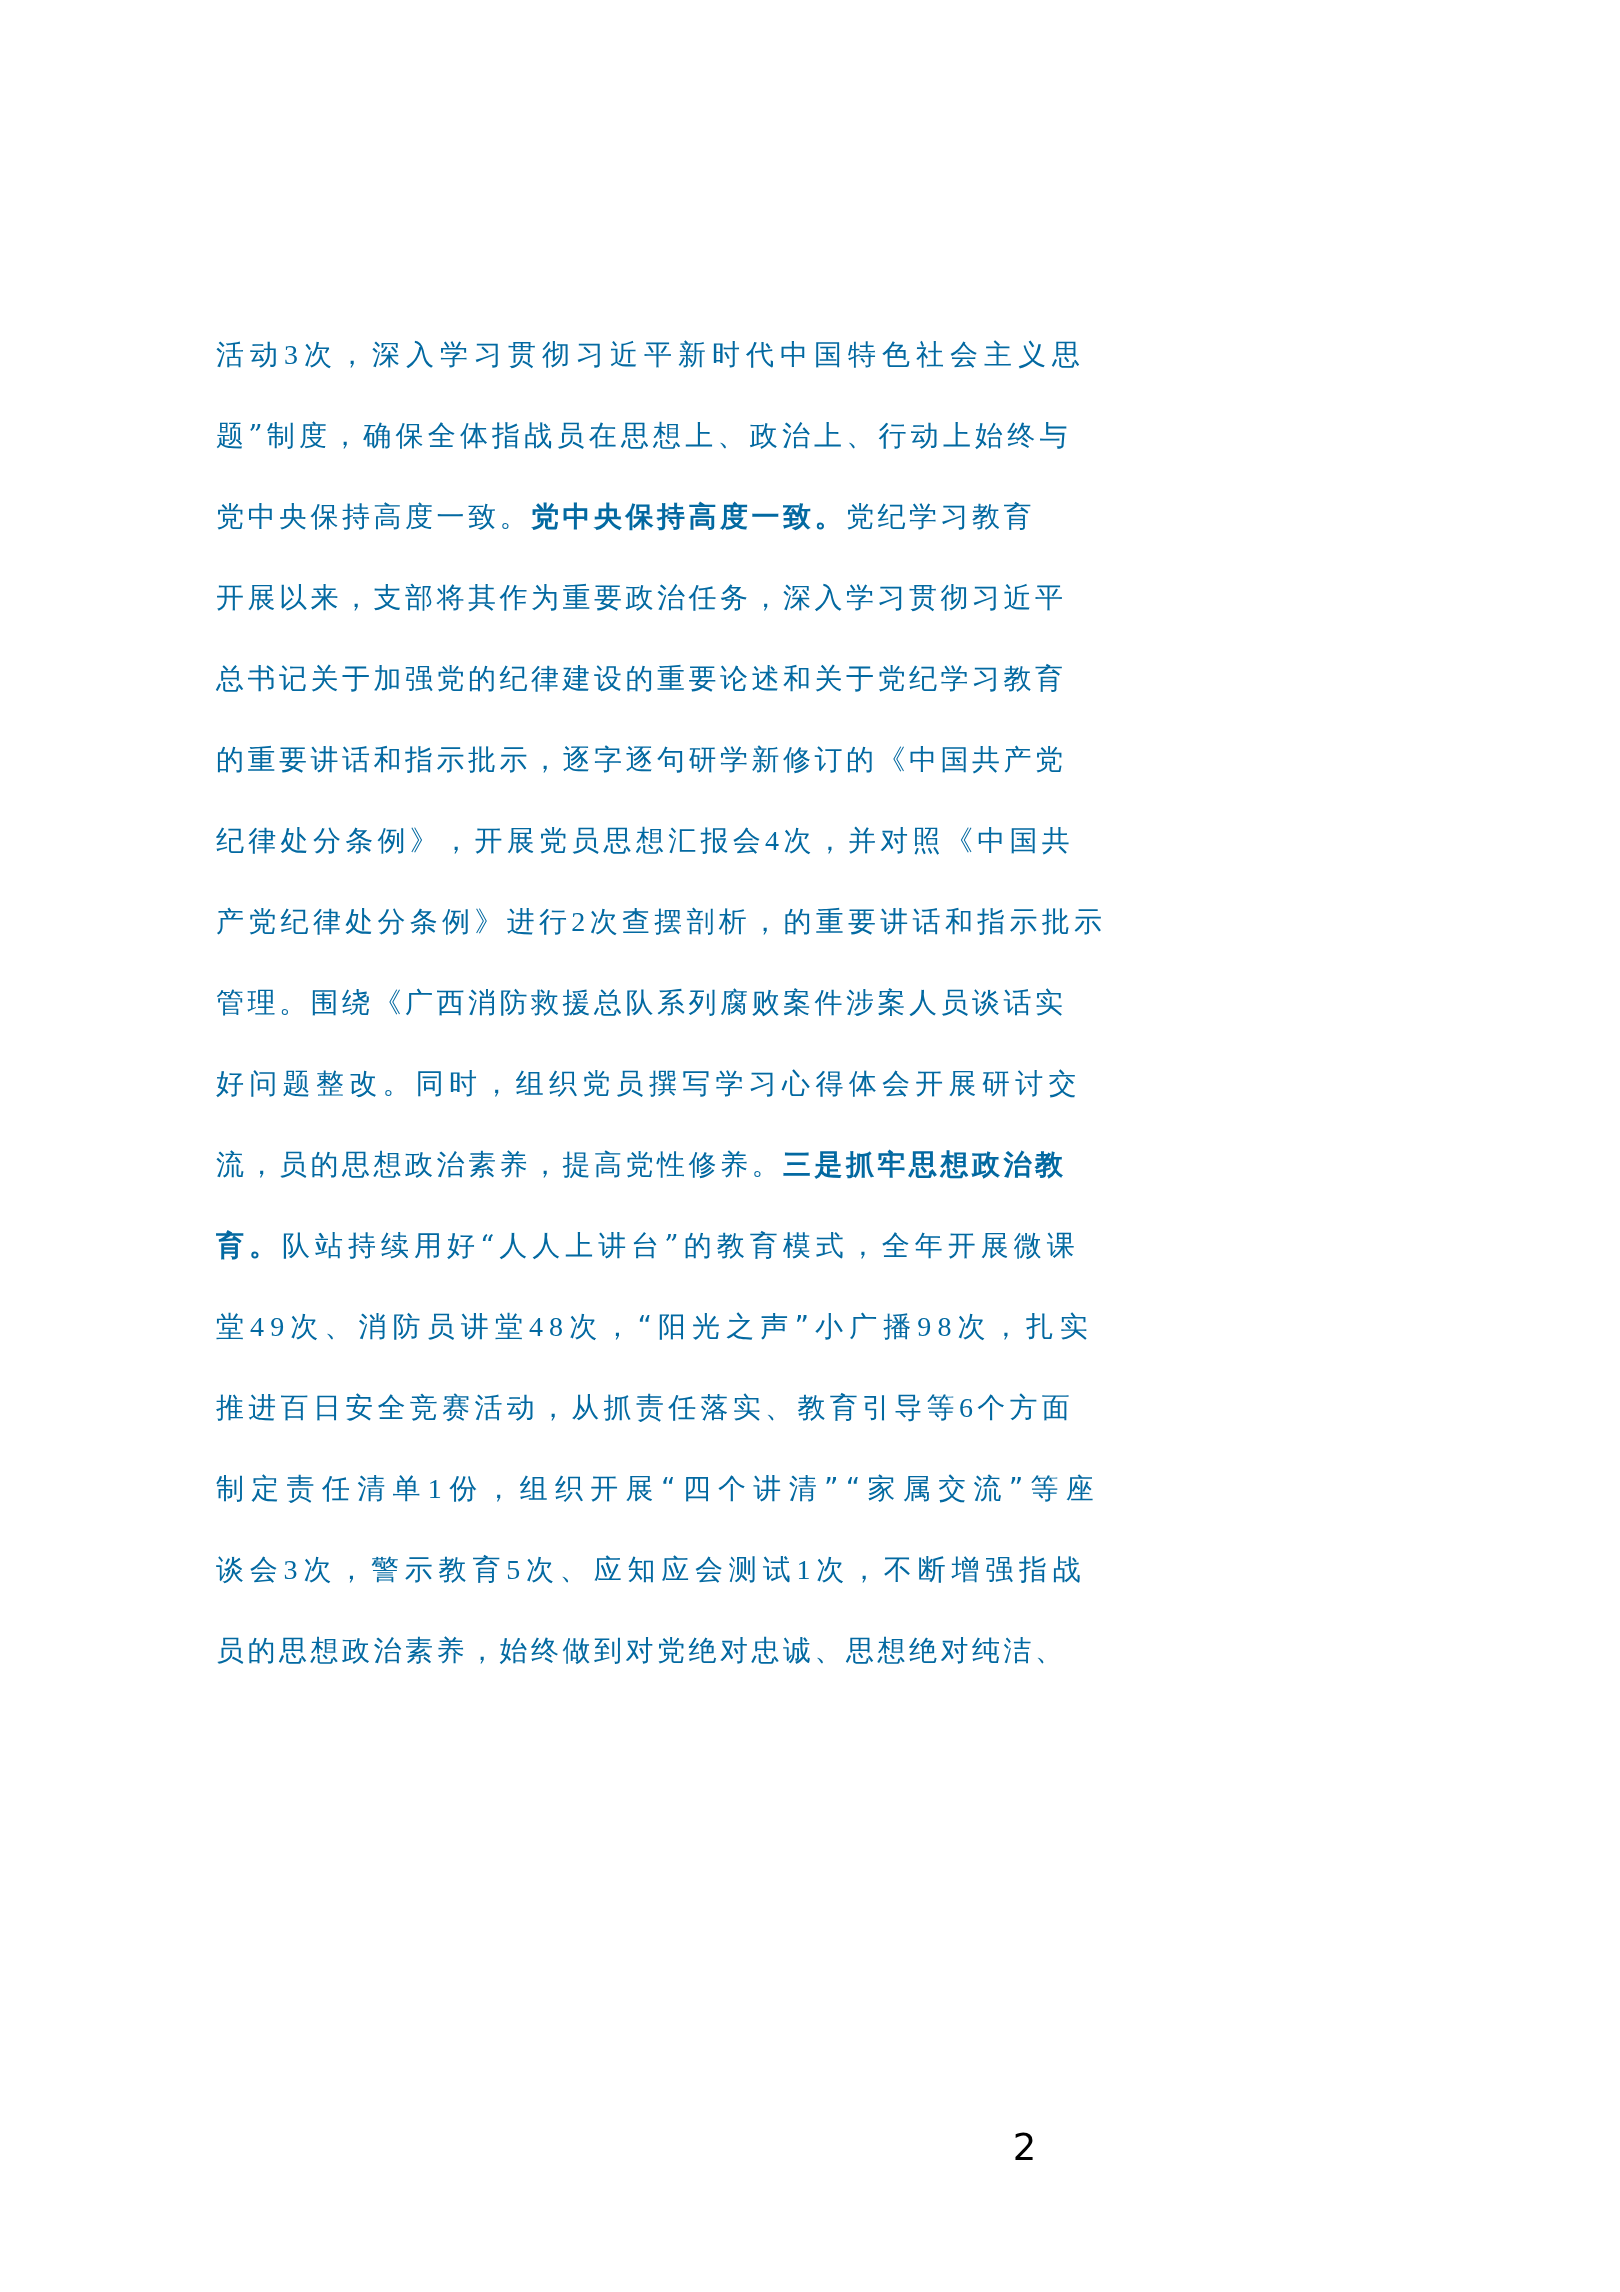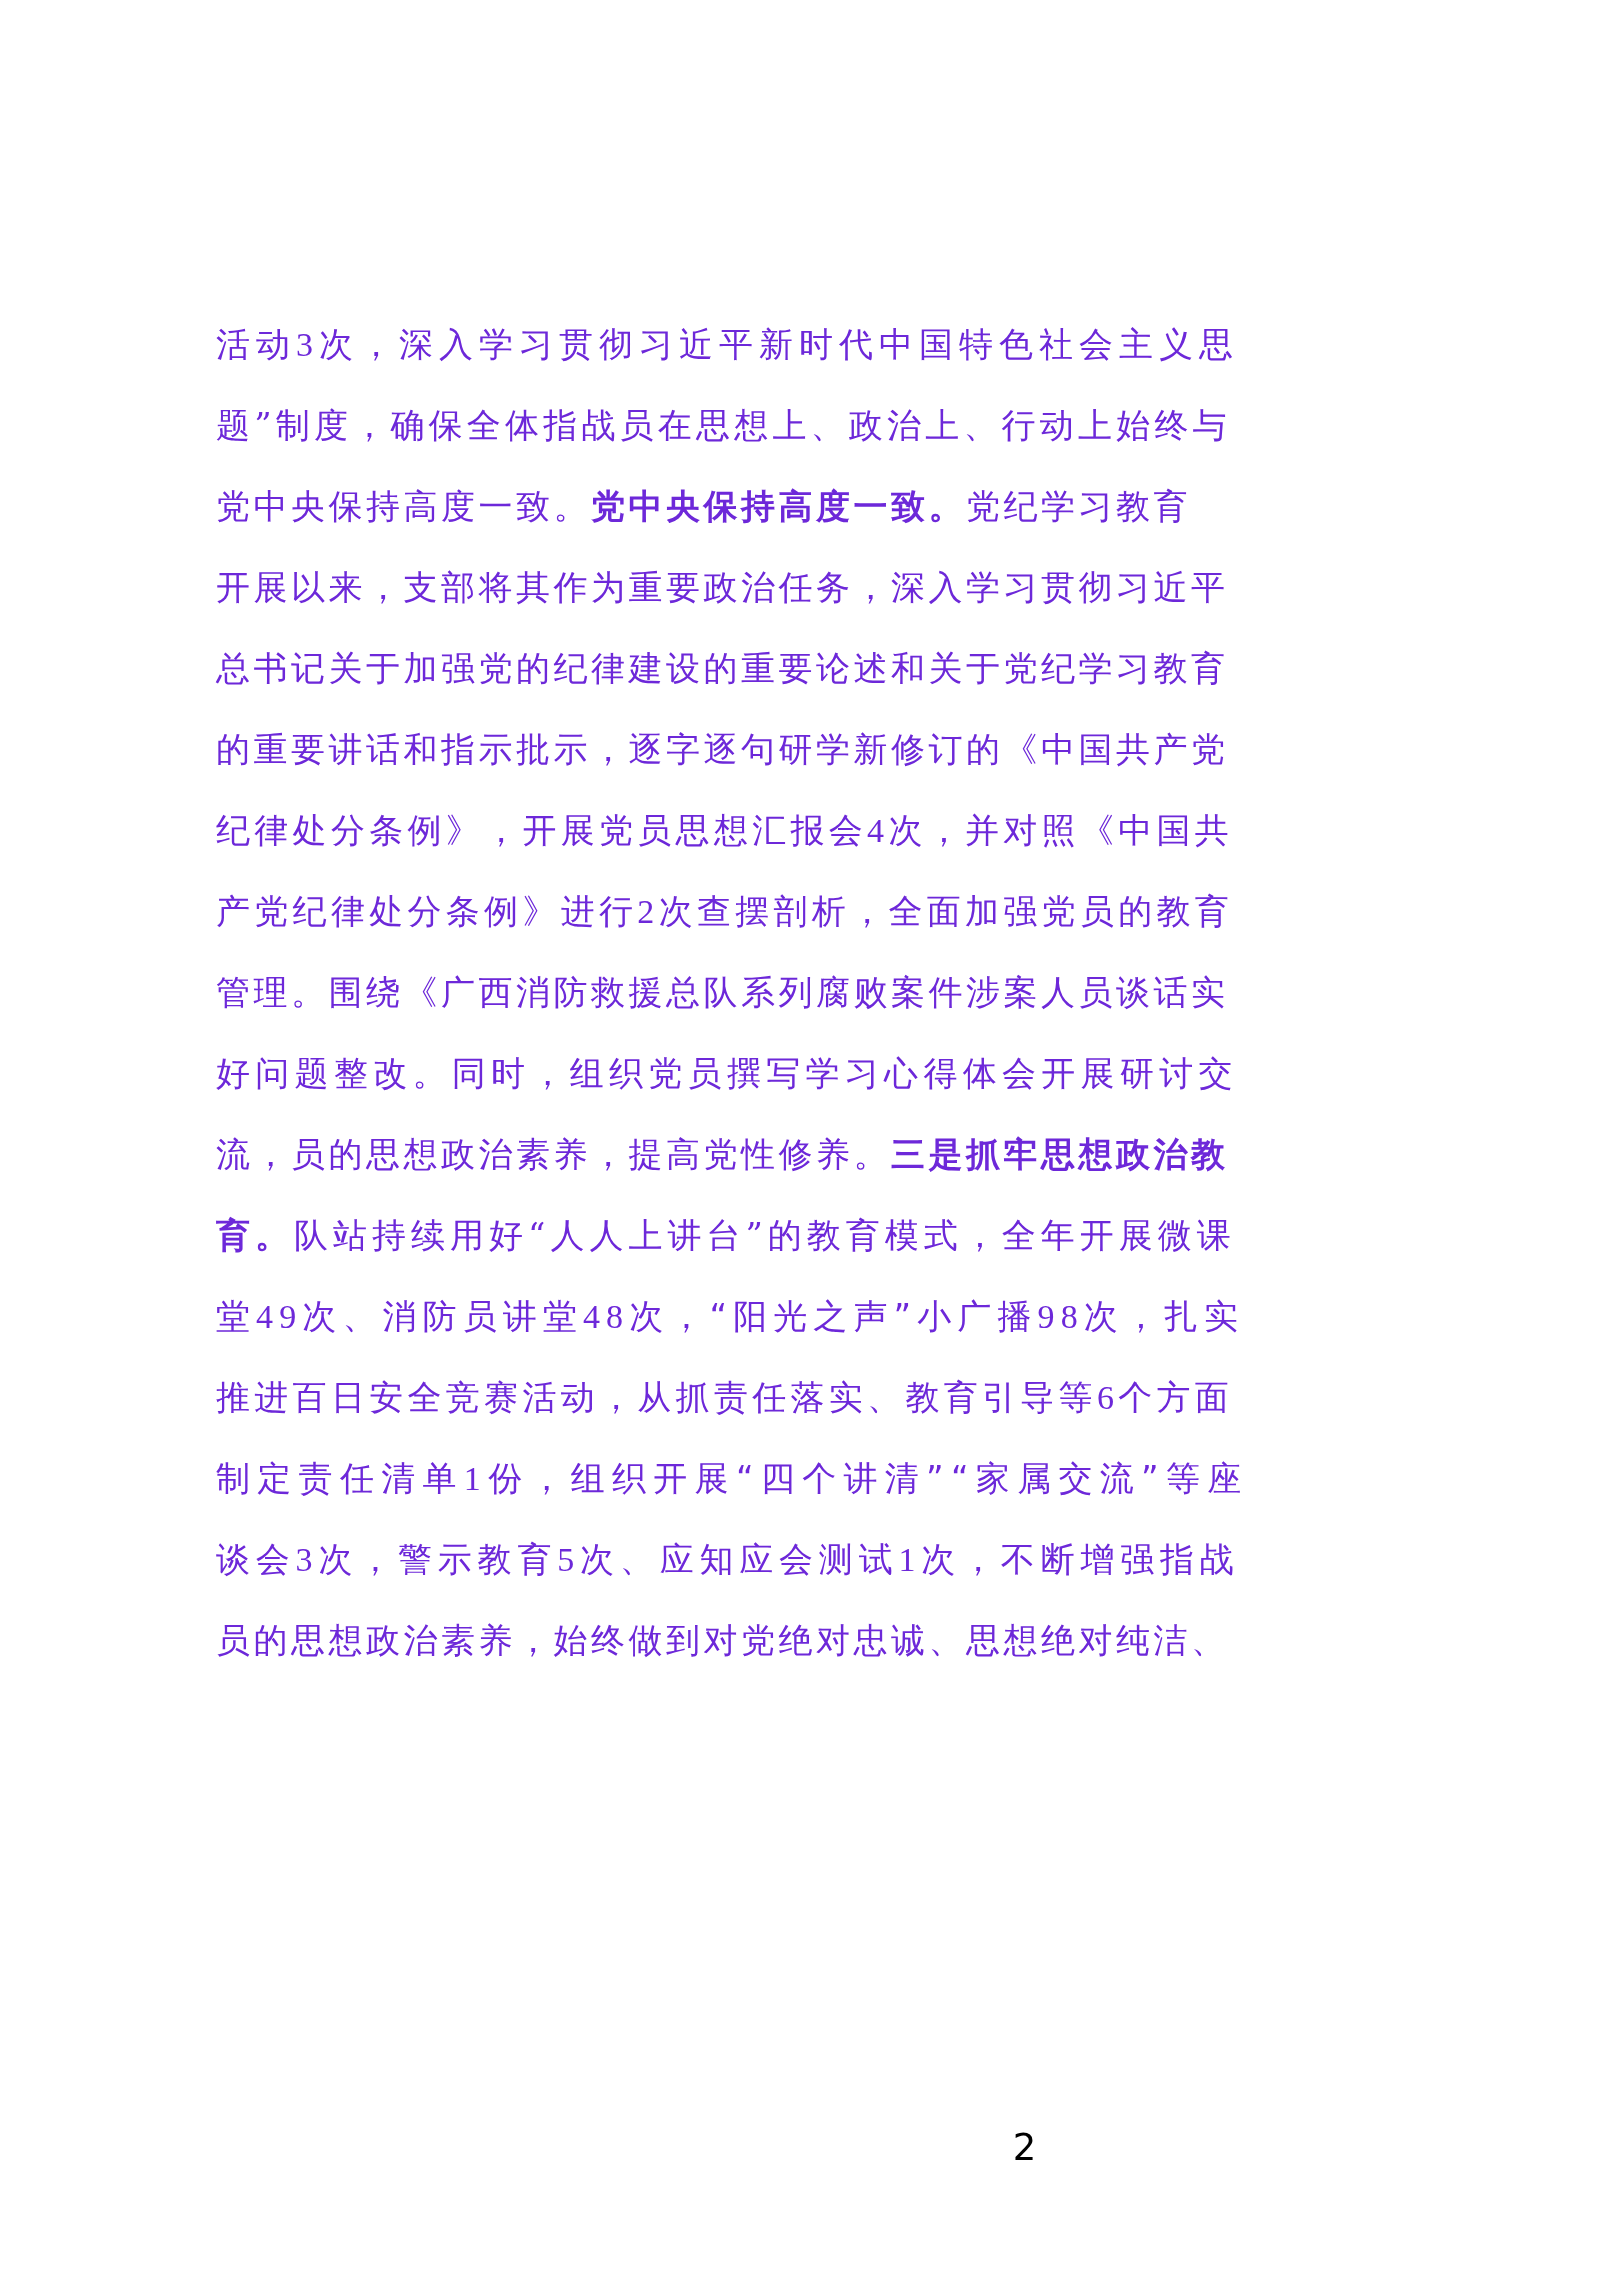--- a/index.html
+++ b/index.html
@@ -21,23 +21,23 @@
     background: #ffffff;
   }
   .body-text {
     position: absolute;
     left: 216px;
     top: 320px;
     width: 1202px;
   }
   .line {
     height: 81px;
-    line-height: 49px;
-    font-size: 34px;
-    color: #6d28d9;
+    line-height: 69px;
+    font-size: 28px;
+    color: #0369a1;
     text-align: justify;
     text-align-last: justify;
     white-space: nowrap;
     overflow: visible;
   }
   .line.last {
     text-align-last: left;
     letter-spacing: 0;
   }
   .seg-serif {
@@ -73,21 +73,21 @@
 
 <div class="page">
   <div class="body-text" id="body-text">
       <div class="line" style="text-align-last: left;"><span class="seg-sans" style="letter-spacing: 6px;">活动</span><span class="seg-num" style="letter-spacing: 6px;">3</span><span class="seg-sans" style="letter-spacing: 6px;">次，</span><span class="seg-serif" style="letter-spacing: 6px; margin-right: -6px;">深入学习贯彻习近平新时代中国特色社会主义思</span></div>
       <div class="line" style="text-align-last: left;"><span class="seg-serif" style="letter-spacing: 4.2px; margin-right: -4.2px;">题”制度，确保全体指战员在思想上、政治上、行动上始终与</span></div>
       <div class="line" style="text-align-last: left;"><span class="seg-serif" style="letter-spacing: 3.5px;">党中央保持高度一致。</span><span class="seg-bold" style="letter-spacing: 3.5px;">党中央保持高度一致。</span><span class="seg-serif" style="letter-spacing: 3.5px; margin-right: -3.5px;">党纪学习教育</span></div>
       <div class="line" style="text-align-last: left;"><span class="seg-serif" style="letter-spacing: 3.5px; margin-right: -3.5px;">开展以来，支部将其作为重要政治任务，深入学习贯彻习近平</span></div>
       <div class="line" style="text-align-last: left;"><span class="seg-serif" style="letter-spacing: 3.5px; margin-right: -3.5px;">总书记关于加强党的纪律建设的重要论述和关于党纪学习教育</span></div>
       <div class="line" style="text-align-last: left;"><span class="seg-serif" style="letter-spacing: 3.5px; margin-right: -3.5px;">的重要讲话和指示批示，逐字逐句研学新修订的《中国共产党</span></div>
       <div class="line" style="text-align-last: left;"><span class="seg-serif" style="letter-spacing: 4.3px;">纪律处分条例》，开展党员思想汇报会</span><span class="seg-num" style="letter-spacing: 4.3px;">4</span><span class="seg-serif" style="letter-spacing: 4.3px; margin-right: -4.3px;">次，并对照《中国共</span></div>
-      <div class="line" style="text-align-last: left;"><span class="seg-serif" style="letter-spacing: 4.3px;">产党纪律处分条例》进行</span><span class="seg-num" style="letter-spacing: 4.3px;">2</span><span class="seg-serif" style="letter-spacing: 4.3px; margin-right: -4.3px;">次查摆剖析，全面加强党员的教育</span></div>
+      <div class="line" style="text-align-last: left;"><span class="seg-serif" style="letter-spacing: 4.3px;">产党纪律处分条例》进行</span><span class="seg-num" style="letter-spacing: 4.3px;">2</span><span class="seg-serif" style="letter-spacing: 4.3px; margin-right: -4.3px;">次查摆剖析，的重要讲话和指示批示</span></div>
       <div class="line" style="text-align-last: left;"><span class="seg-serif" style="letter-spacing: 3.5px; margin-right: -3.5px;">管理。围绕《广西消防救援总队系列腐败案件涉案人员谈话实</span></div>
       <div class="line" style="text-align-last: left;"><span class="seg-serif" style="letter-spacing: 5.3px; margin-right: -5.3px;">好问题整改。同时，组织党员撰写学习心得体会开展研讨交</span></div>
       <div class="line" style="text-align-last: left;"><span class="seg-serif" style="letter-spacing: 3.5px;">流，员的思想政治素养，提高党性修养。</span><span class="seg-bold" style="letter-spacing: 3.5px; margin-right: -3.5px;">三是抓牢思想政治教</span></div>
       <div class="line" style="text-align-last: left;"><span class="seg-bold" style="letter-spacing: 5px;">育。</span><span class="seg-serif" style="letter-spacing: 5px;">队站持续用好“人人上讲台”的教育模式，全年开展</span><span class="seg-sans" style="letter-spacing: 5px; margin-right: -5px;">微课</span></div>
       <div class="line" style="text-align-last: left;"><span class="seg-sans" style="letter-spacing: 6.1px;">堂</span><span class="seg-num" style="letter-spacing: 6.1px;">49</span><span class="seg-sans" style="letter-spacing: 6.1px;">次、消防员讲堂</span><span class="seg-num" style="letter-spacing: 6.1px;">48</span><span class="seg-sans" style="letter-spacing: 6.1px;">次，“阳光之声”小广播</span><span class="seg-num" style="letter-spacing: 6.1px;">98</span><span class="seg-sans" style="letter-spacing: 6.1px; margin-right: -6.1px;">次，扎实</span></div>
       <div class="line" style="text-align-last: left;"><span class="seg-sans" style="letter-spacing: 4.3px;">推进百日安全竞赛活动，从抓责任落实、教育引导等</span><span class="seg-num" style="letter-spacing: 4.3px;">6</span><span class="seg-sans" style="letter-spacing: 4.3px; margin-right: -4.3px;">个方面</span></div>
       <div class="line" style="text-align-last: left;"><span class="seg-sans" style="letter-spacing: 7.3px;">制定责任清单</span><span class="seg-num" style="letter-spacing: 7.3px;">1</span><span class="seg-sans" style="letter-spacing: 7.3px; margin-right: -7.3px;">份，组织开展“四个讲清”“家属交流”等座</span></div>
       <div class="line" style="text-align-last: left;"><span class="seg-sans" style="letter-spacing: 5.8px;">谈会</span><span class="seg-num" style="letter-spacing: 5.8px;">3</span><span class="seg-sans" style="letter-spacing: 5.8px;">次，警示教育</span><span class="seg-num" style="letter-spacing: 5.8px;">5</span><span class="seg-sans" style="letter-spacing: 5.8px;">次、应知应会测试</span><span class="seg-num" style="letter-spacing: 5.8px;">1</span><span class="seg-sans" style="letter-spacing: 5.8px; margin-right: -5.8px;">次，不断增强指战</span></div>
       <div class="line" style="text-align-last: left;"><span class="seg-sans" style="letter-spacing: 3.5px; margin-right: -3.5px;">员的思想政治素养，始终做到对党绝对忠诚、思想绝对纯洁、</span></div>
     </div>

